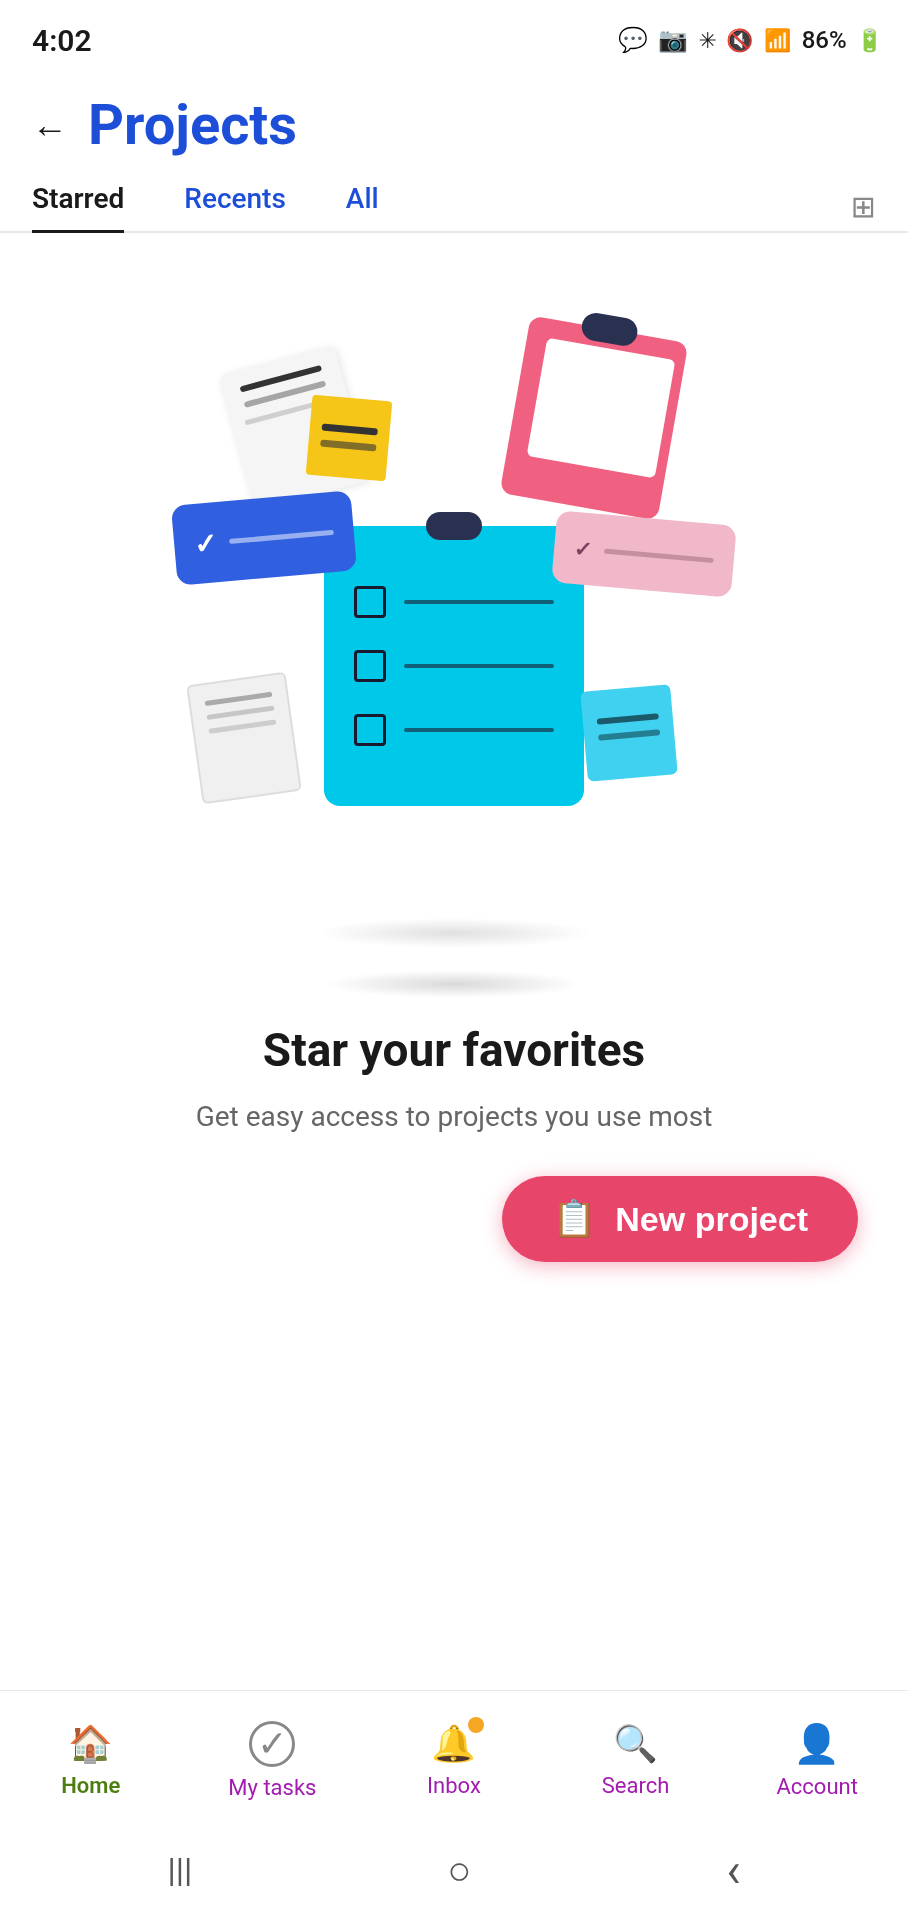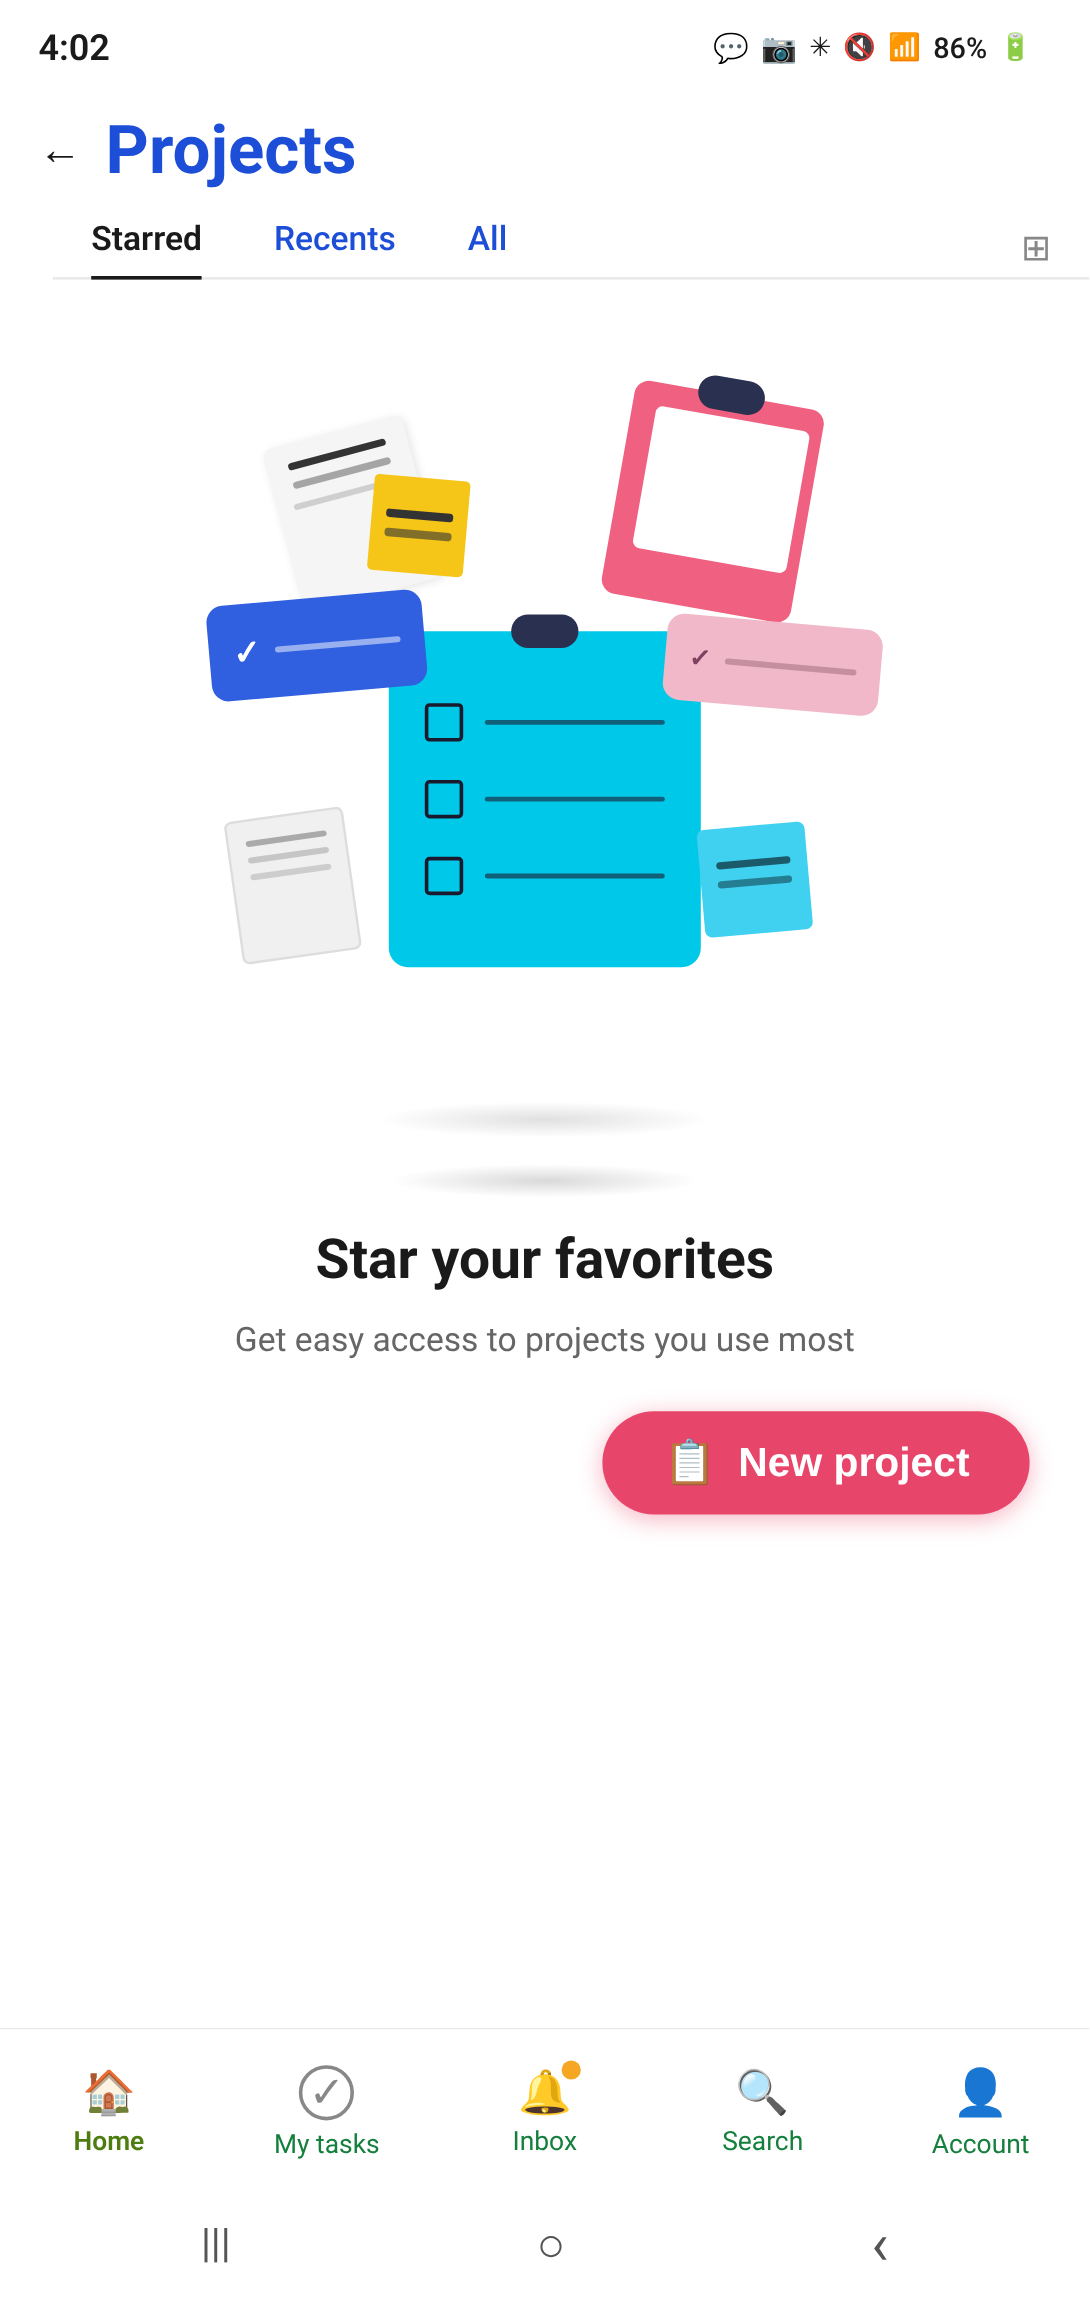--- a/index.html
+++ b/index.html
@@ -11,21 +11,21 @@
       font-family: -apple-system, BlinkMacSystemFont, 'Segoe UI', Roboto, sans-serif;
       overflow: hidden;
       position: relative;
     }
 
     
     .status-bar {
       display: flex;
       justify-content: space-between;
       align-items: center;
-      padding: 18px 48px 10px 32px;
+      padding: 18px 24px 10px 32px;
       height: 72px;
     }
     .status-time {
       font-size: 30px;
       font-weight: 600;
       color: #1a1a1a;
     }
     .status-icons {
       display: flex;
       align-items: center;
@@ -56,21 +56,20 @@
       color: #1d4ed8;
     }
 
     
     .tabs-container {
       display: flex;
       align-items: center;
       padding: 0 32px;
       border-bottom: 2px solid #e8e8e8;
       position: relative;
-      margin-left: 44px;
     }
     .tabs {
       display: flex;
       gap: 60px;
       flex: 1;
     }
     .tab {
       font-size: 28px;
       font-weight: 500;
       color: #1d4ed8;
@@ -459,21 +458,21 @@
     }
     .nav-icon {
       font-size: 36px;
       color: #888;
     }
     .nav-icon.active {
       color: #1a1a1a;
     }
     .nav-label {
       font-size: 22px;
-      color: #15803d;
+      color: #a21caf;
     }
     .nav-label.active {
       color: #4d7c0f;
       font-weight: 600;
     }
     .nav-inbox-wrapper {
       position: relative;
     }
     .nav-badge {
       position: absolute;

